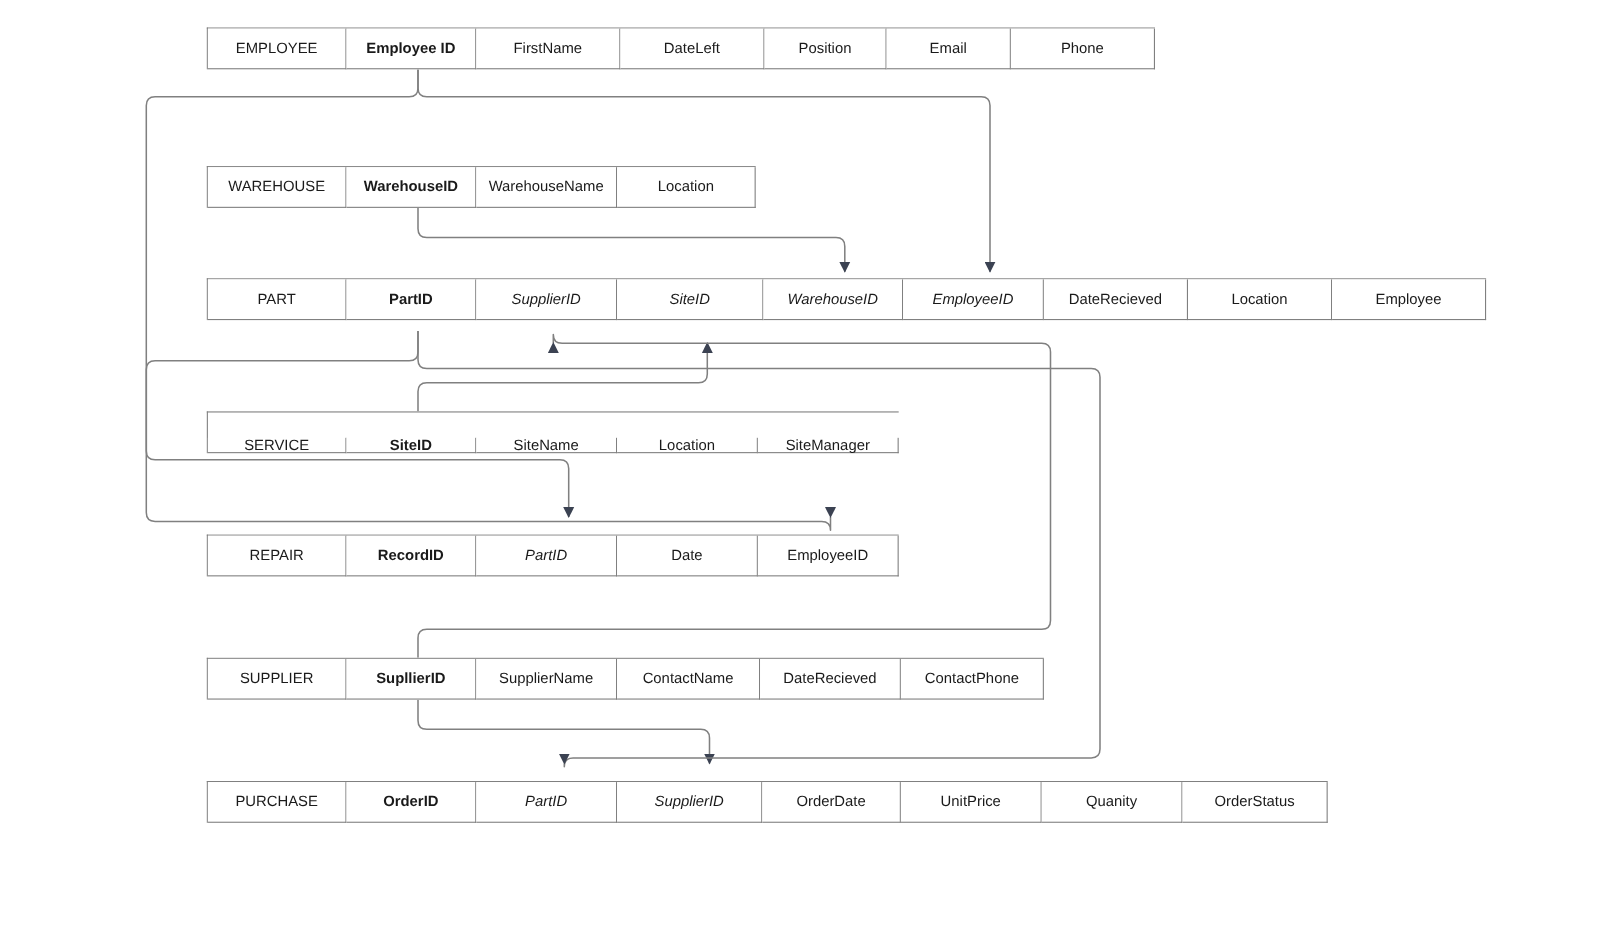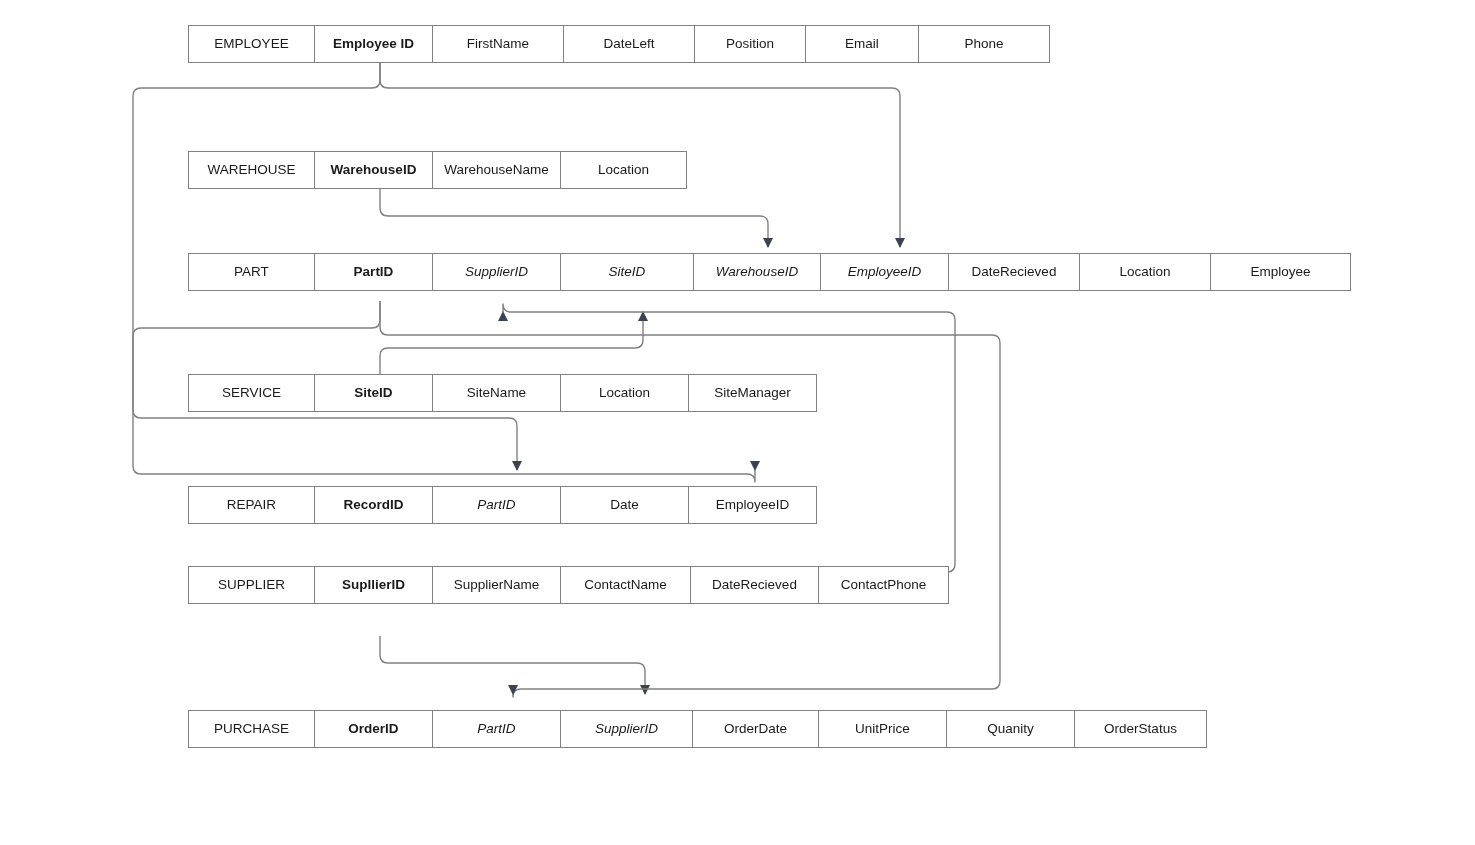--- a/index.html
+++ b/index.html
@@ -107,37 +107,37 @@
     <div class="cell pk" style="width:118px">PartID</div>
     <div class="cell fk" style="width:128px">SupplierID</div>
     <div class="cell fk" style="width:133px">SiteID</div>
     <div class="cell fk" style="width:127px">WarehouseID</div>
     <div class="cell fk" style="width:128px">EmployeeID</div>
     <div class="cell" style="width:131px">DateRecieved</div>
     <div class="cell" style="width:131px">Location</div>
     <div class="cell" style="width:140px">Employee</div>
   </div>
 
-  <div class="entity" style="left:188px; top:374px;">
+  <div class="entity" style="left:188px; top:374px;align-items:flex-end;">
     <div class="cell" style="width:126px">SERVICE</div>
     <div class="cell pk" style="width:118px">SiteID</div>
     <div class="cell" style="width:128px">SiteName</div>
     <div class="cell" style="width:128px">Location</div>
     <div class="cell" style="width:128px">SiteManager</div>
   </div>
 
   <div class="entity" style="left:188px; top:486px;">
     <div class="cell" style="width:126px">REPAIR</div>
     <div class="cell pk" style="width:118px">RecordID</div>
     <div class="cell fk" style="width:128px">PartID</div>
     <div class="cell" style="width:128px">Date</div>
     <div class="cell" style="width:128px">EmployeeID</div>
   </div>
 
-  <div class="entity" style="left:188px; top:566px;">
+  <div class="entity" style="left:188px; top:598px;">
     <div class="cell" style="width:126px">SUPPLIER</div>
     <div class="cell pk" style="width:118px">SupllierID</div>
     <div class="cell" style="width:128px">SupplierName</div>
     <div class="cell" style="width:130px">ContactName</div>
     <div class="cell" style="width:128px">DateRecieved</div>
     <div class="cell" style="width:130px">ContactPhone</div>
   </div>
 
   <div class="entity" style="left:188px; top:710px;">
     <div class="cell" style="width:126px">PURCHASE</div>

